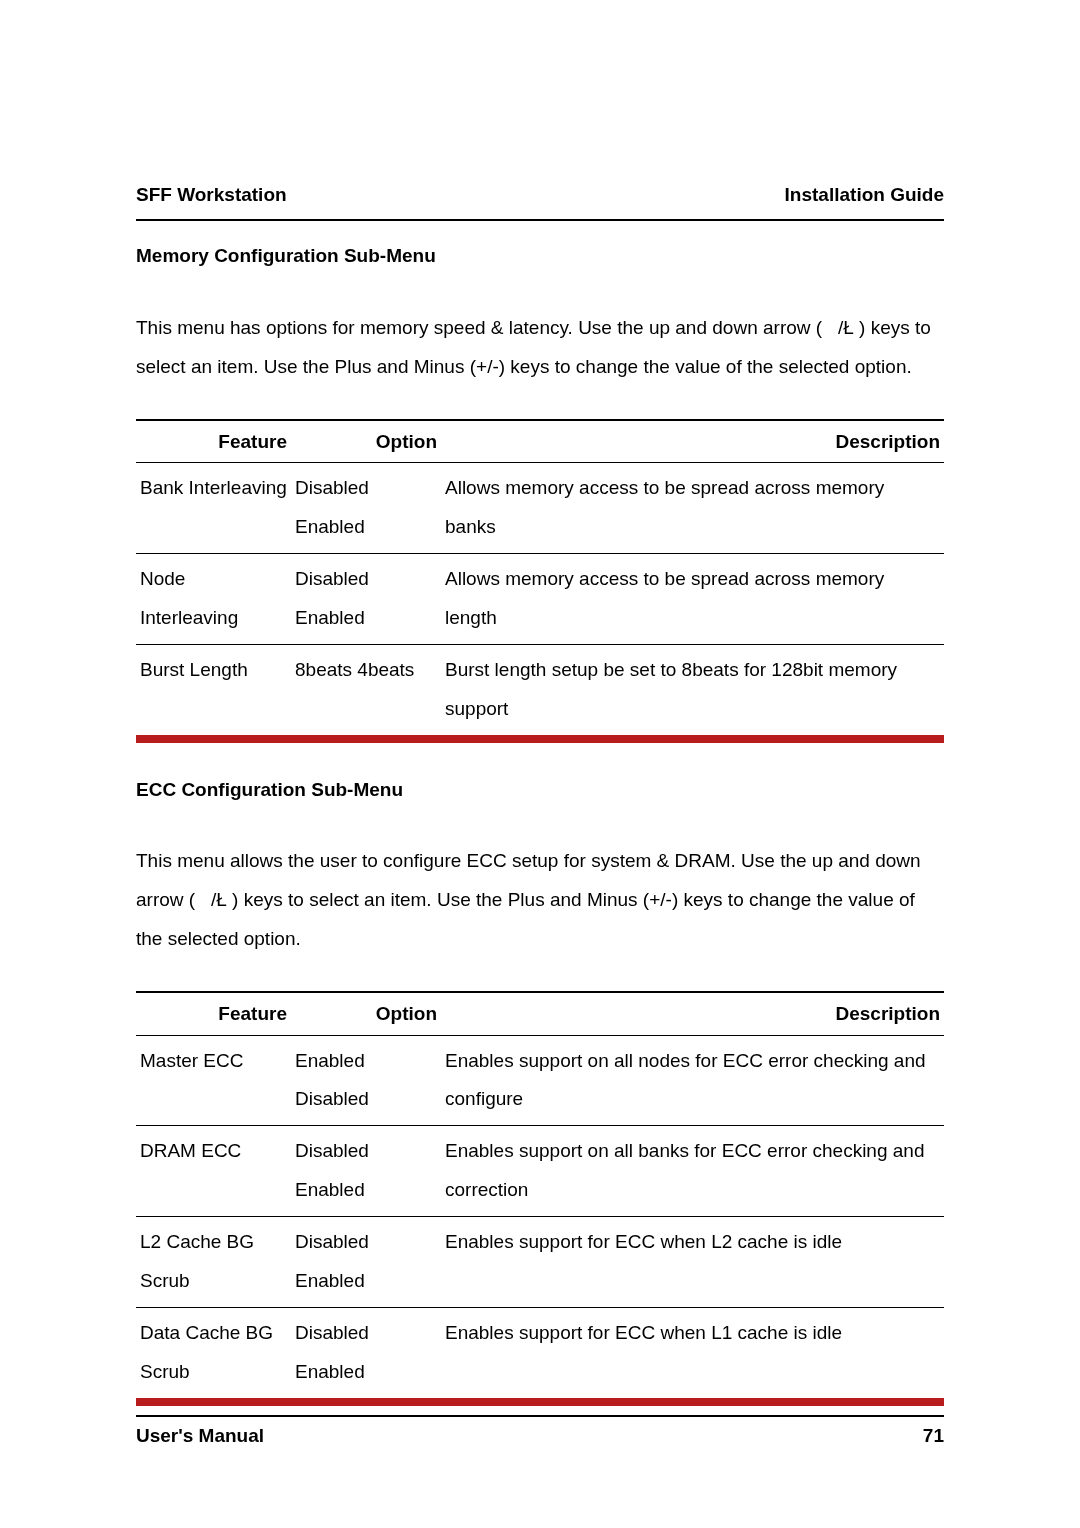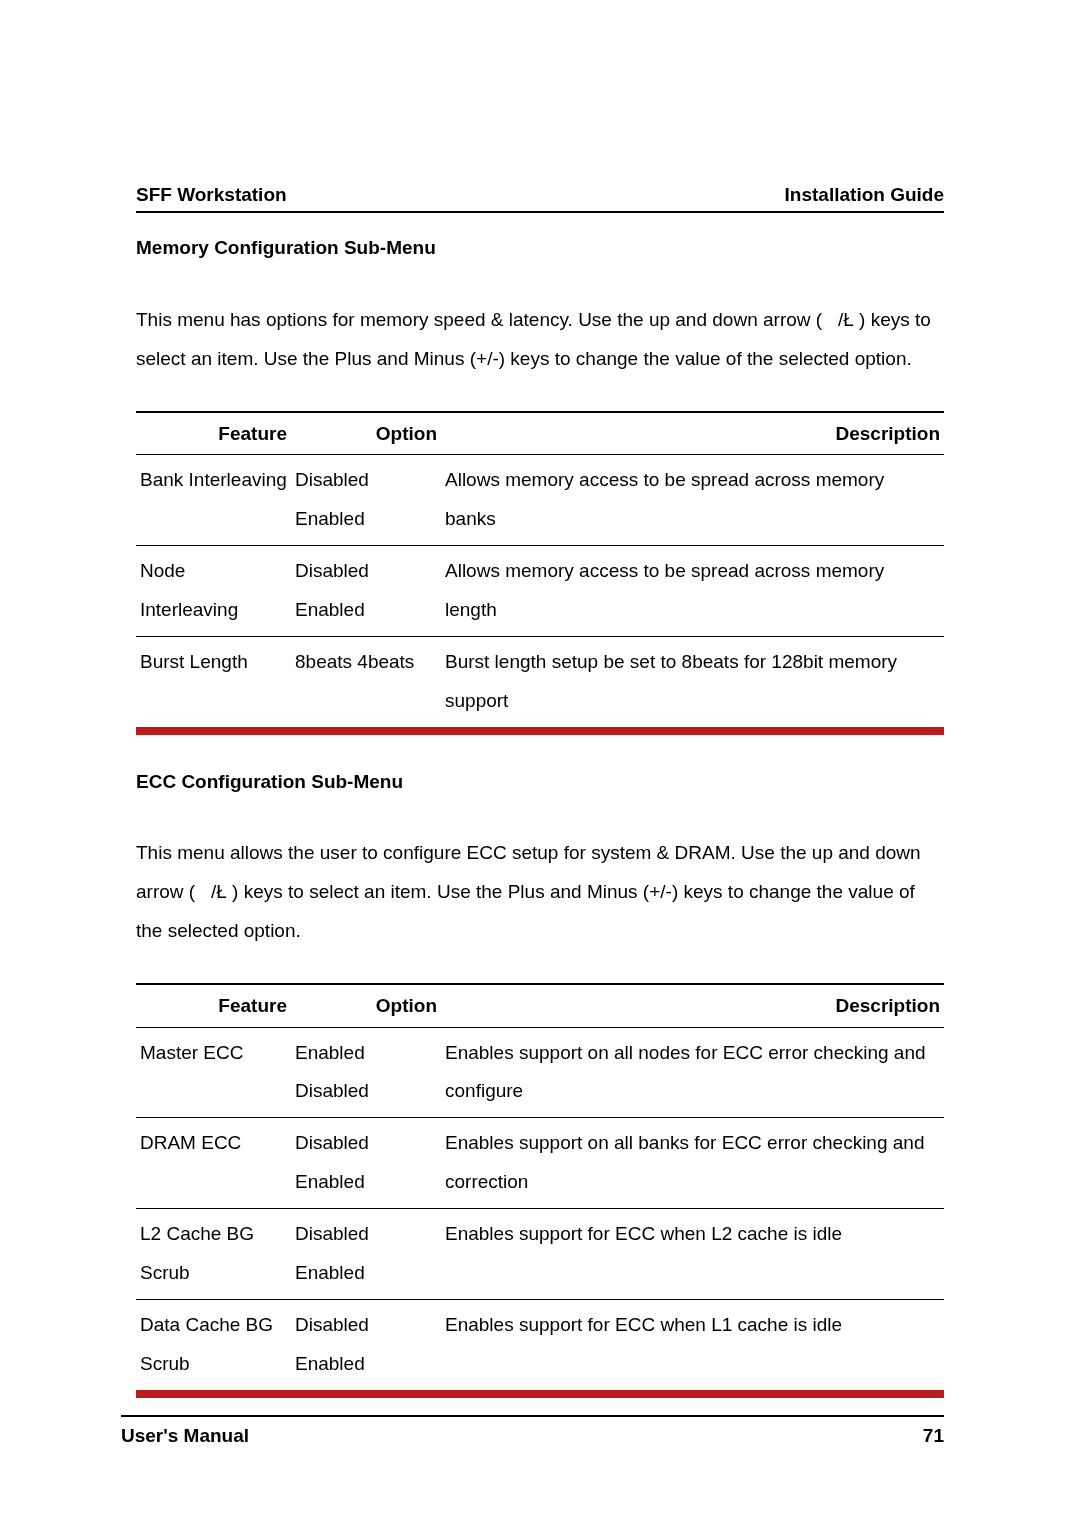--- a/index.html
+++ b/index.html
@@ -15,21 +15,21 @@
     width: 1080px;
     height: 1528px;
     box-sizing: border-box;
     padding: 180px 136px 42px 136px;
     position: relative;
   }
   .header-row {
     display: flex;
     justify-content: space-between;
     border-bottom: 2px solid #000;
-    padding-bottom: 2px;
+    padding-bottom: 10px;
     margin-bottom: 20px;
   }
   .header-row span {
     font-weight: bold;
   }
   .section-title {
     font-weight: bold;
     margin-top: 0;
     margin-bottom: 38px;
   }
@@ -60,21 +60,21 @@
     border-top: 1px solid #000;
   }
   table.feat tr.last-bottom td {
     border-bottom: 8px solid #b91c1c;
   }
   table.feat col.c1 { width: 155px; }
   table.feat col.c2 { width: 150px; }
   table.feat col.c3 { }
   .footer {
     position: absolute;
-    left: 121px;
+    left: 136px;
     right: 136px;
     bottom: 78px;
     border-top: 2px solid #000;
     padding-top: 4px;
     display: flex;
     justify-content: space-between;
     font-weight: bold;
     text-align: center;
   }
 </style>

